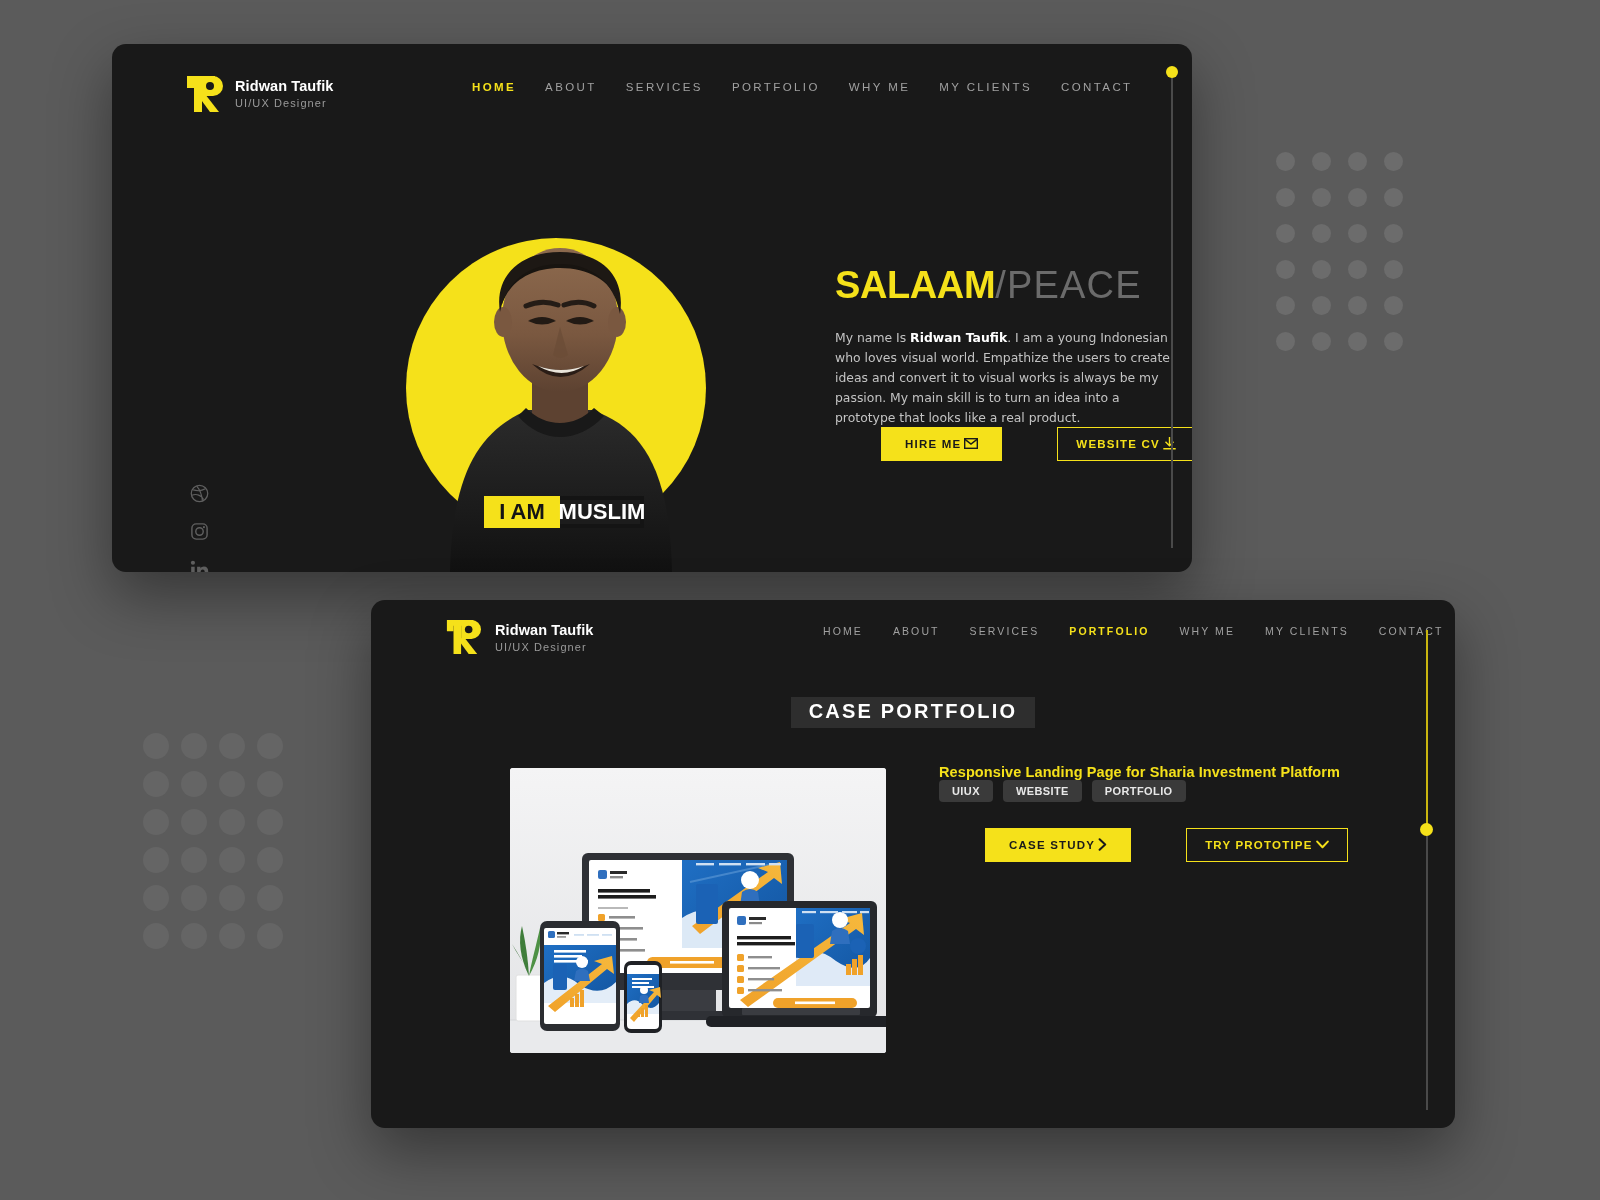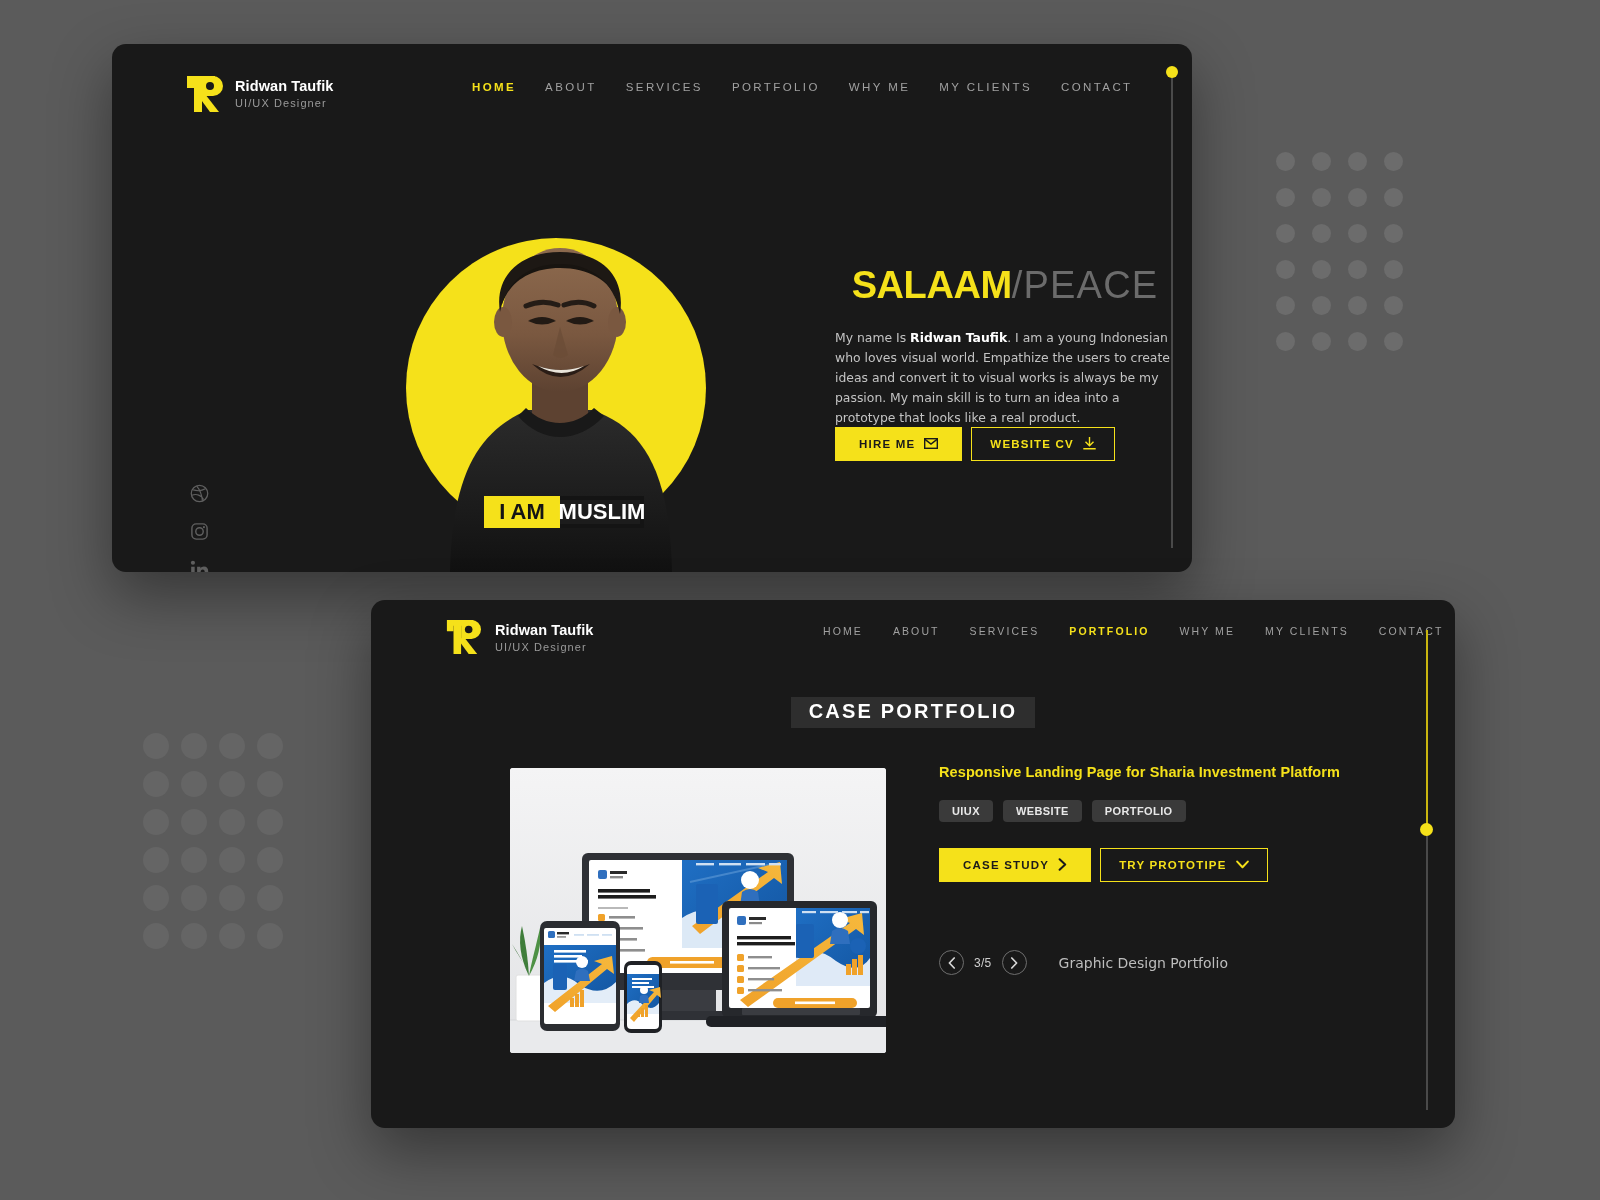--- a/index.html
+++ b/index.html
@@ -53,35 +53,35 @@
   
   .photo-wrap { position:absolute; left:248px; top:128px; width:400px; height:400px; }
   .yellow-circle {
     position:absolute; left:46px; top:66px; width:300px; height:300px;
     border-radius:50%; background:#f5e11a;
   }
   .portrait { position:absolute; left:0; top:0; width:400px; height:400px; }
 
   
   .hero-copy { position:absolute; left:723px; top:222px; width:340px; }
-  .salaam { font-size:38px; font-weight:bold; letter-spacing:-0.4px; line-height:1;text-align:center; }
+  .salaam { font-size:38px; font-weight:bold; letter-spacing:-0.4px; line-height:1; }
   .salaam .s-yellow { color:#f5e11a; }
   .salaam .s-grey { color:#6b6b6b; letter-spacing:1.2px; font-weight:500; }
   .hero-para {
     margin-top:24px; color:#c3c3c3; font-size:12.4px; line-height:1.62;
     font-family:"DejaVu Sans", sans-serif;
   }
   .hero-para b { color:#fff; font-weight:bold; }
 
   
   .btn-row { position:absolute; left:723px; top:383px; display:flex; gap:9px; }
   .btn {
-    display:inline-flex; align-items:center; justify-content:center; gap:9px;
+    display:inline-flex; align-items:center; justify-content:center; gap:3px;
     font-size:11.5px; font-weight:bold; letter-spacing:1.2px;
-    cursor:pointer; user-select:none; white-space:nowrap;
+    cursor:pointer; user-select:none; white-space:nowrap;margin-left:46px;
   }
   .btn-solid { background:#f5e11a; color:#1a1a1a; height:34px; padding:0 24px; border:none; }
   .btn-ghost { background:transparent; color:#f5e11a; height:34px; padding:0 18px; border:1.5px solid #f5e11a; }
 
   
   .socials { position:absolute; display:flex; flex-direction:column; gap:19px; align-items:center; }
   .social-ico { width:19px; height:19px; opacity:.30; }
 
   
   .vline { position:absolute; width:1.5px; }
@@ -97,21 +97,21 @@
   }
 
   .shot {
     position:absolute; left:510px; top:768px; width:376px; height:285px;
     border-radius:3px; overflow:hidden;
     background:linear-gradient(160deg,#f2f2f3 0%,#e8e9ea 55%,#dfe0e2 100%);
   }
 
   .proj { position:absolute; left:939px; top:764px; width:420px; }
   .proj-title { color:#f5e11a; font-size:14.5px; font-weight:bold; letter-spacing:.1px; }
-  .tags { display:flex; gap:10px; margin-top:20px; }
+  .tags { display:flex; gap:10px; }
   .tag {
     background:#3a3a3a; color:#e8e8e8; font-size:11px; font-weight:bold;
     letter-spacing:.4px; padding:5px 13px; border-radius:4px; white-space:nowrap;
   }
   .proj-desc {
     margin-top:20px; color:#bdbdbd; font-size:12.2px; line-height:1.62; width:372px;
     font-family:"DejaVu Sans", sans-serif;
   }
   .proj-btns { display:flex; gap:9px; margin-top:26px; }
   .pager { display:flex; align-items:center; gap:10px; margin-top:68px; }
@@ -546,34 +546,20 @@
           <button class="btn btn-ghost">
             <span>TRY PROTOTIPE</span>
             <span>
               <svg width="13" height="9" viewBox="0 0 13 9">
                   <path d="M1.2 1.6 L6.5 7.2 L11.8 1.6" fill="none" stroke="#f5e11a" stroke-width="2" stroke-linecap="round" stroke-linejoin="round"></path>
                 </svg>
             </span>
           </button>
         </div>
 
-        <div class="pager">
-          <span class="pg-btn">
-            <svg width="8" height="12" viewBox="0 0 8 12">
-                <path d="M6.2 1 L1.4 6 L6.2 11" fill="none" stroke="#d8d8d8" stroke-width="1.7" stroke-linecap="round" stroke-linejoin="round"></path>
-              </svg>
-          </span>
-          <span class="pg-count">3/5</span>
-          <span class="pg-btn">
-            <svg width="8" height="12" viewBox="0 0 8 12">
-                <path d="M1.8 1 L6.6 6 L1.8 11" fill="none" stroke="#d8d8d8" stroke-width="1.7" stroke-linecap="round" stroke-linejoin="round"></path>
-              </svg>
-          </span>
-          <span class="pg-label">Graphic Design Portfolio</span>
-        </div>
       </div>
 
     </div>
 
     <div class="vline" style="left:1055px; top:30px; height:200px; background:#c9b60f;"></div>
     <div class="vline" style="left:1055px; top:230px; height:280px; background:#4a4a4a;"></div>
     <div class="vdot" style="left:1049px; top:223px; width:13px; height:13px;"></div>
   </div>
 
 </div>

